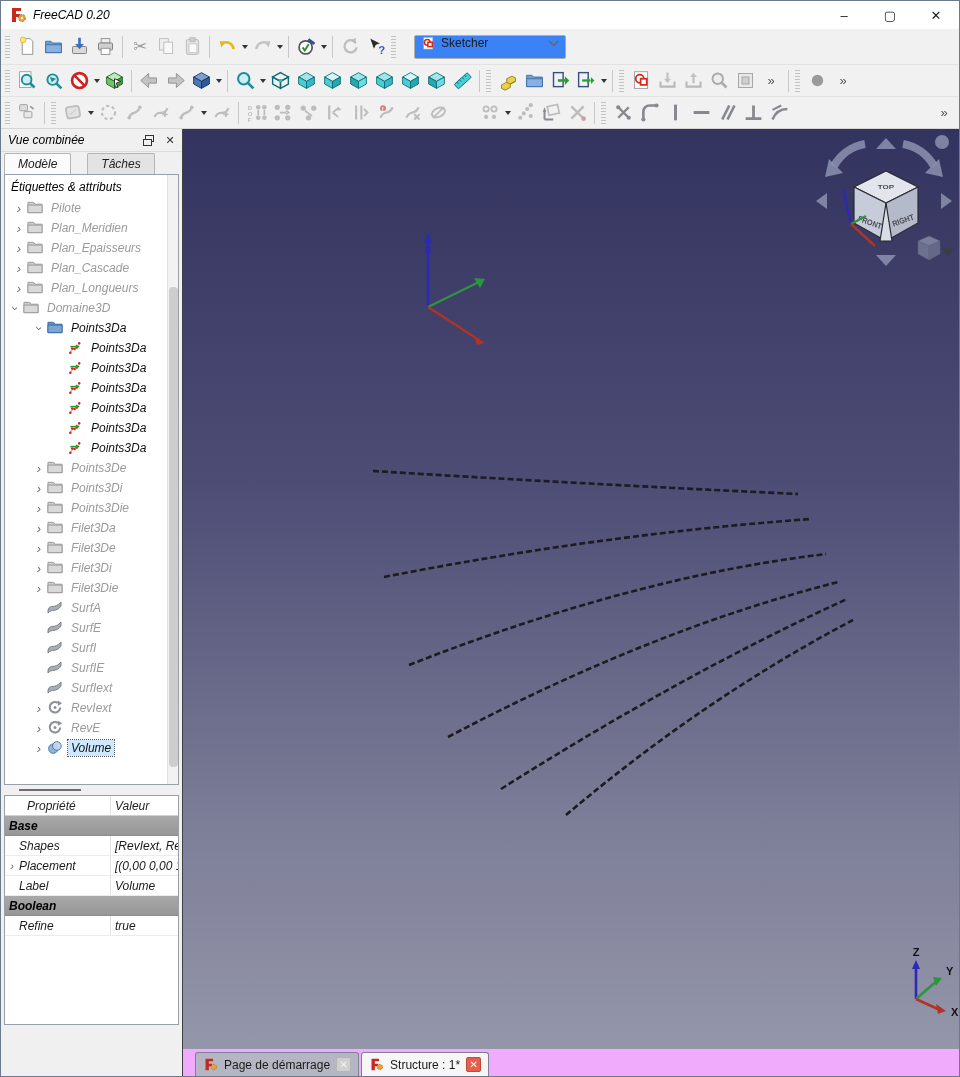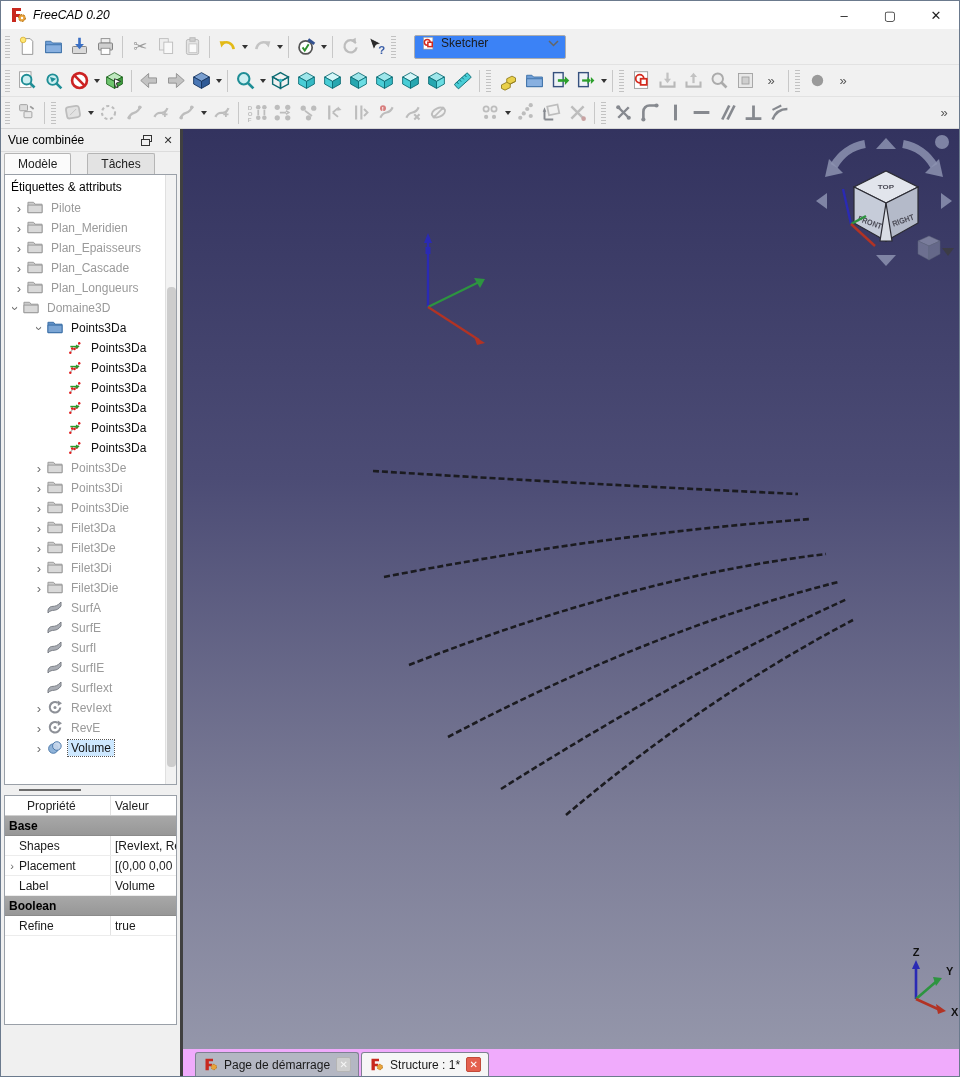--- a/index.html
+++ b/index.html
@@ -26,21 +26,21 @@
   .tdd{width:9px;height:26px;display:flex;align-items:center;justify-content:center;flex:0 0 auto;}
   .tdd::after{content:"";border:3px solid transparent;border-top:4px solid #333;margin-top:4px;}
   .tspacer{flex:1;}
   .glyph{font-size:15px;line-height:1;}
   
   .combo{margin-left:14px;width:152px;height:24px;background:#3b82f6;border:1px solid #adadad;border-radius:2px;display:flex;padding:0 6px;gap:5px;}
   .combo .chev{margin-left:auto;}
   
   .main{flex:1;display:flex;min-height:0;}
   
-  .dock{width:182px;flex:0 0 auto;background:#f0f0f0;border-right:3px solid #404040;display:flex;flex-direction:column;}
+  .dock{width:182px;flex:0 0 auto;background:#f0f0f0;border-right:1px solid #404040;display:flex;flex-direction:column;font-style:italic;}
   .dock-title{height:23px;display:flex;align-items:center;padding:0 4px 0 7px;border-bottom:1px solid #dcdcdc;}
   .dock-title .t{color:#000;}
   .dock-btns{margin-left:auto;display:flex;gap:6px;}
   .dock-btn{width:16px;height:16px;display:flex;align-items:center;justify-content:center;color:#333;font-size:11px;}
   .dock-tabs{height:22px;display:flex;align-items:flex-end;padding-left:3px;gap:16px;}
   .dtab{padding:3px 13px 3px;border:1px solid #b5b5b5;border-bottom:none;background:#e3e3e3;border-radius:2px 2px 0 0;color:#222;}
   .dtab.active{background:#fbfbfb;position:relative;top:0px;}
   .treebox{height:611px;margin:0 3px;background:#fff;border:1px solid #9aa0a8;position:relative;overflow:hidden;}
   .tree-header{padding:5px 4px 4px 6px;color:#000;}
   .titem{height:20px;display:flex;align-items:center;white-space:nowrap;}

